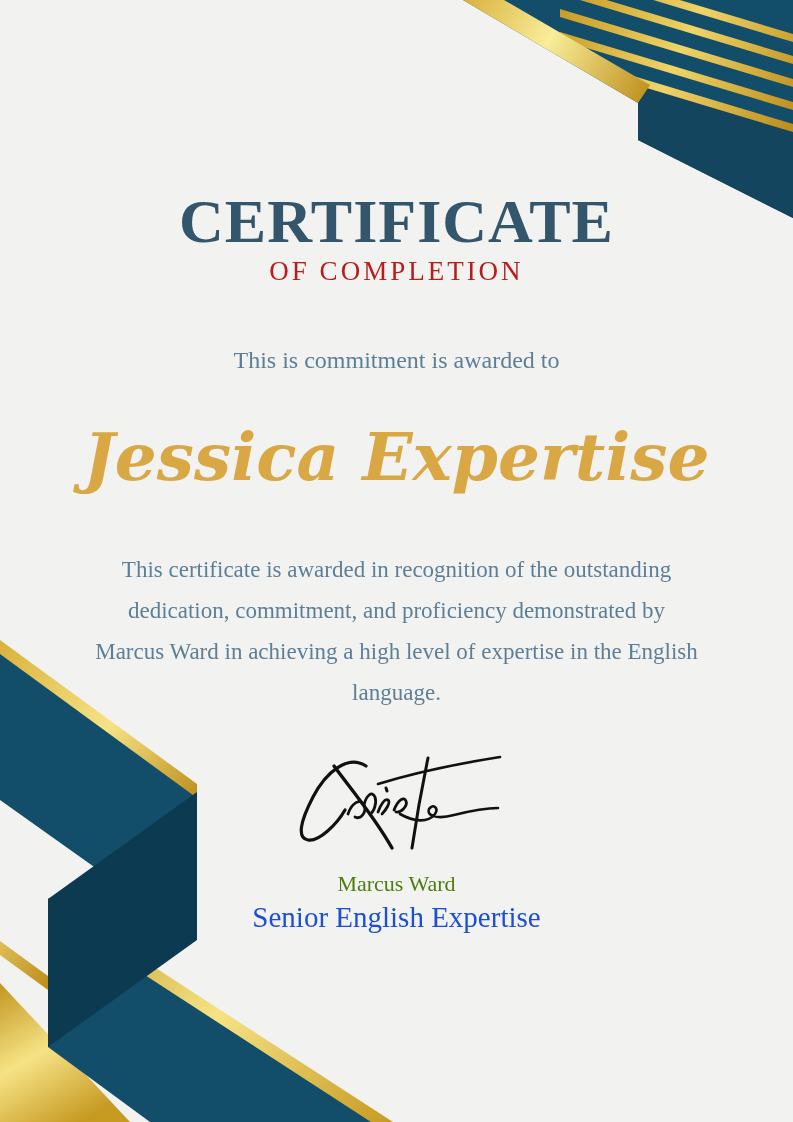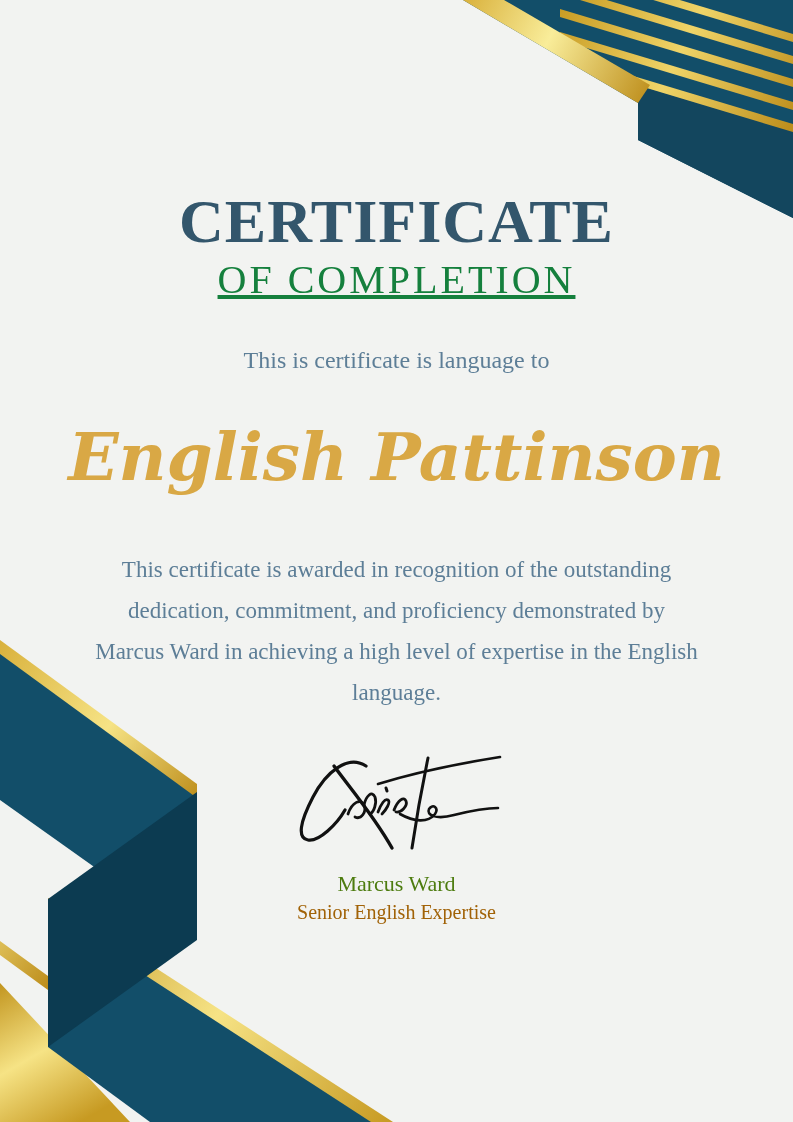--- a/index.html
+++ b/index.html
@@ -14,23 +14,22 @@
   .textlayer{position:absolute;top:0;left:0;width:793px;height:1122px;padding-left:33px;}
   .title{
     position:absolute;top:186px;left:0;width:793px;
     text-align:center;
     font-size:62px;font-weight:700;letter-spacing:1px;
     color:#33566C;
   }
   .subtitle{
     position:absolute;top:256px;left:0;width:793px;
     text-align:center;
-    font-size:40px;font-weight:400;letter-spacing:3px;
-    color:#15803d;
-    text-decoration:underline;
+    font-size:27px;font-weight:400;letter-spacing:3px;
+    color:#b91c1c;
   }
   .award-line{
     position:absolute;top:347px;left:0;width:793px;
     text-align:center;
     font-size:24px;color:#5D7E97;
   }
   .recipient{
     position:absolute;top:418px;left:0;width:793px;
     text-align:center;
     font-size:66px;font-weight:700;font-style:italic;
@@ -47,21 +46,21 @@
     position:absolute;top:750px;left:282px;width:230px;height:105px;
   }
   .sig-name{
     position:absolute;top:871px;left:0;width:793px;
     text-align:center;
     font-size:22px;color:#4d7c0f;
   }
   .sig-title{
     position:absolute;top:901px;left:0;width:793px;
     text-align:center;
-    font-size:20px;color:#a16207;
+    font-size:29px;color:#1d4ed8;
   }
 </style>
 </head>
 <body>
 
 <div class="certificate">
 
   <svg class="deco" viewBox="0 0 793 1122" xmlns="http://www.w3.org/2000/svg" aria-hidden="true">
     <defs>
       <linearGradient id="goldBandTR" gradientUnits="userSpaceOnUse" x1="463" y1="0" x2="650" y2="95">
@@ -114,22 +113,22 @@
       <polygon points="48,898 393,1122 371,1122 48,912" fill="url(#goldStripeBL2)"></polygon>
       <polygon points="0,648 197,792 197,940 0,800" fill="#124E69"></polygon>
       <polygon points="0,640 197,784 197,798 0,654" fill="url(#goldStripeBL)"></polygon>
       <polygon points="197,792 48,899 48,1047 197,940" fill="#0C3B51"></polygon>
     </g>
   </svg>
 
   <div class="textlayer">
     <div class="title">CERTIFICATE</div>
     <div class="subtitle">OF COMPLETION</div>
-    <div class="award-line">This is certificate is language to</div>
-    <div class="recipient">English Pattinson</div>
+    <div class="award-line">This is commitment is awarded to</div>
+    <div class="recipient">Jessica Expertise</div>
     <div class="body-text">This certificate is awarded in recognition of the outstanding dedication, commitment, and proficiency demonstrated by Marcus Ward in achieving a high level of expertise in the English language.</div>
 
     <svg class="signature" viewBox="0 0 230 105" xmlns="http://www.w3.org/2000/svg" aria-hidden="true">
       <g fill="none" stroke="#111111" stroke-linecap="round" stroke-linejoin="round">
         <path d="M 84,16 C 66,4 44,22 31,47 C 18,72 15,88 26,90 C 37,92 55,74 63,60" stroke-width="3.2"></path>
         <path d="M 52,16 C 68,38 92,66 110,98" stroke-width="3.4"></path>
         <path d="M 66,64 C 70,52 79,48 82,55 C 85,62 79,70 73,67" stroke-width="2.8"></path>
         <path d="M 82,55 C 84,46 90,40 93,47 C 95,53 92,62 88,64" stroke-width="2.8"></path>
         <path d="M 96,62 C 99,54 103,48 106,50 C 109,52 104,60 100,64" stroke-width="2.8"></path>
         <path d="M 104,38 L 105,41" stroke-width="3"></path>

